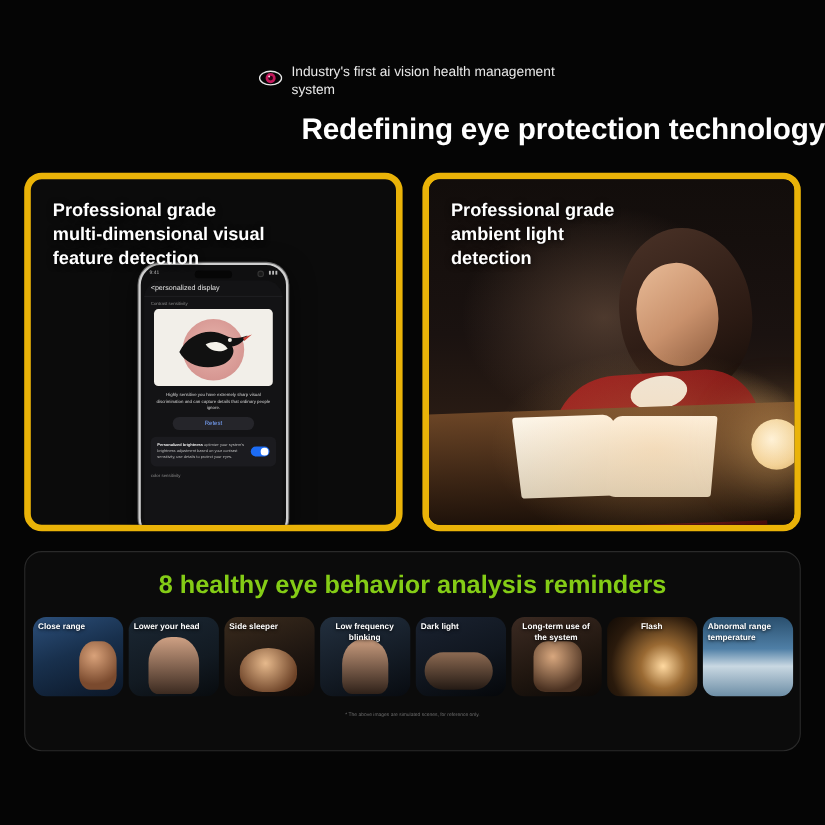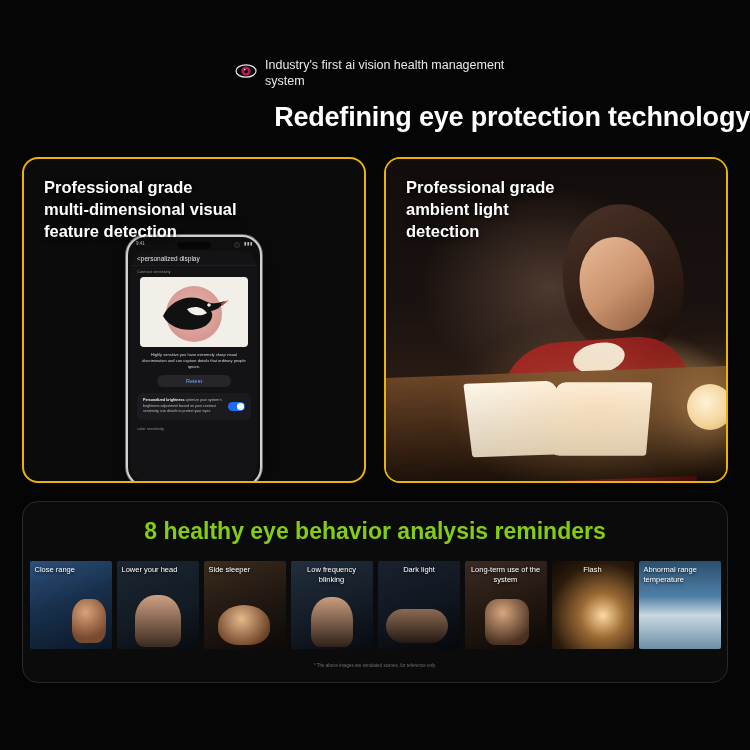--- a/index.html
+++ b/index.html
@@ -28,21 +28,21 @@
     font-size: 27px; font-weight: bold; letter-spacing: -0.2px;
     color: #ffffff;
   }
 
   
   .cards {
     display: flex; gap: 18px; padding: 0 22px; margin-top: 24px;
   }
   .card {
     position: relative; border-radius: 16px; overflow: hidden;
-    border: 2px solid #eab308;
+    border: 6px solid #eab308;
     background: #0b0b0b;
     height: 326px;
   }
   .card.left { width: 345px; }
   .card.right { width: 345px; }
   .card-title {
     position: absolute; top: 18px; left: 20px; z-index: 5;
     font-size: 16.5px; font-weight: bold; line-height: 1.32;
     text-shadow: 0 1px 6px rgba(0,0,0,.8);
     white-space: pre-line;
@@ -180,38 +180,38 @@
     padding-top: 16px;
   }
   .bottom-title {
     text-align: center; font-size: 23px; font-weight: bold; color: #84cc16;
   }
   .tiles {
     display: flex; gap: 5px; justify-content: center; margin-top: 16px;
     padding: 0 14px;
   }
   .tile {
-    width: 82px; height: 88px; border-radius: 2px; position: relative;
-    overflow: hidden; flex: 0 0 auto;
+    width: 82px; height: 72px; border-radius: 12px; position: relative;
+    overflow: hidden; flex: 0 0 auto; font-weight: bold;
   }
   .tile-label {
     position: absolute; top: 4px; left: 5px; right: 4px;
     font-size: 7.5px; line-height: 1.25; color: #fff; z-index: 3;
     text-shadow: 0 1px 3px rgba(0,0,0,.9);
   }
   .tile-label.center { text-align: center; left: 4px; }
   .t1 { background: linear-gradient(160deg,#2c4f7a 0%,#18304d 45%,#0b1626 100%); }
   .t1::after { content:""; position:absolute; right:6px; bottom:6px; width:34px; height:44px; border-radius:40% 40% 30% 30%; background: radial-gradient(circle at 40% 30%, #d9a27a, #7a4a2e 70%); }
   .t2 { background: linear-gradient(160deg,#3a2b1d 0%,#1d1510 60%,#0d0907 100%); }
   .t2::after { content:""; position:absolute; left:14px; bottom:4px; width:52px; height:40px; border-radius:50% 50% 40% 40%; background: radial-gradient(circle at 45% 35%, #e6b98c, #6d4328 75%); }
   .t3 { background: linear-gradient(160deg,#1b2733 0%,#121a22 60%,#080b0e 100%); }
   .t3::after { content:""; position:absolute; left:18px; bottom:2px; width:46px; height:52px; border-radius:45% 45% 20% 20%; background: linear-gradient(180deg,#cfa184,#3b2a20); }
   .t4 { background: linear-gradient(160deg,#222f3e 0%,#141c26 55%,#080b10 100%); }
   .t4::after { content:""; position:absolute; left:20px; bottom:2px; width:42px; height:50px; border-radius:45% 45% 22% 22%; background: linear-gradient(180deg,#c99c7e,#2f2119); }
-  .t5 { background: linear-gradient(160deg,#1a2230 0%,#10161f 55%,#05070a 100%); text-align: center; }
+  .t5 { background: linear-gradient(160deg,#1a2230 0%,#10161f 55%,#05070a 100%); }
   .t5::after { content:""; position:absolute; left:8px; bottom:6px; width:62px; height:34px; border-radius:28px; background: linear-gradient(180deg,#8c6a52,#241a14); }
   .t6 { background: linear-gradient(160deg,#3b2a22 0%,#211710 55%,#0b0806 100%); }
   .t6::after { content:""; position:absolute; left:20px; bottom:4px; width:44px; height:46px; border-radius:30% 30% 24% 24%; background: radial-gradient(circle at 40% 30%, #d8a77e, #4a3121 75%); }
   .t7 { background: radial-gradient(circle at 62% 62%, #ffd9a0 0%, #9a6a33 30%, #2a1a0c 70%, #100a05 100%); }
   .t8 { background: linear-gradient(180deg,#2a4f6e 0%,#4f7fa6 40%,#c9d8e2 62%,#6d8ea6 100%); }
 
   .bottom-caption {
     text-align: center; font-size: 4.5px; color: #6e6e6e; margin-top: 14px;
   }
 </style>

